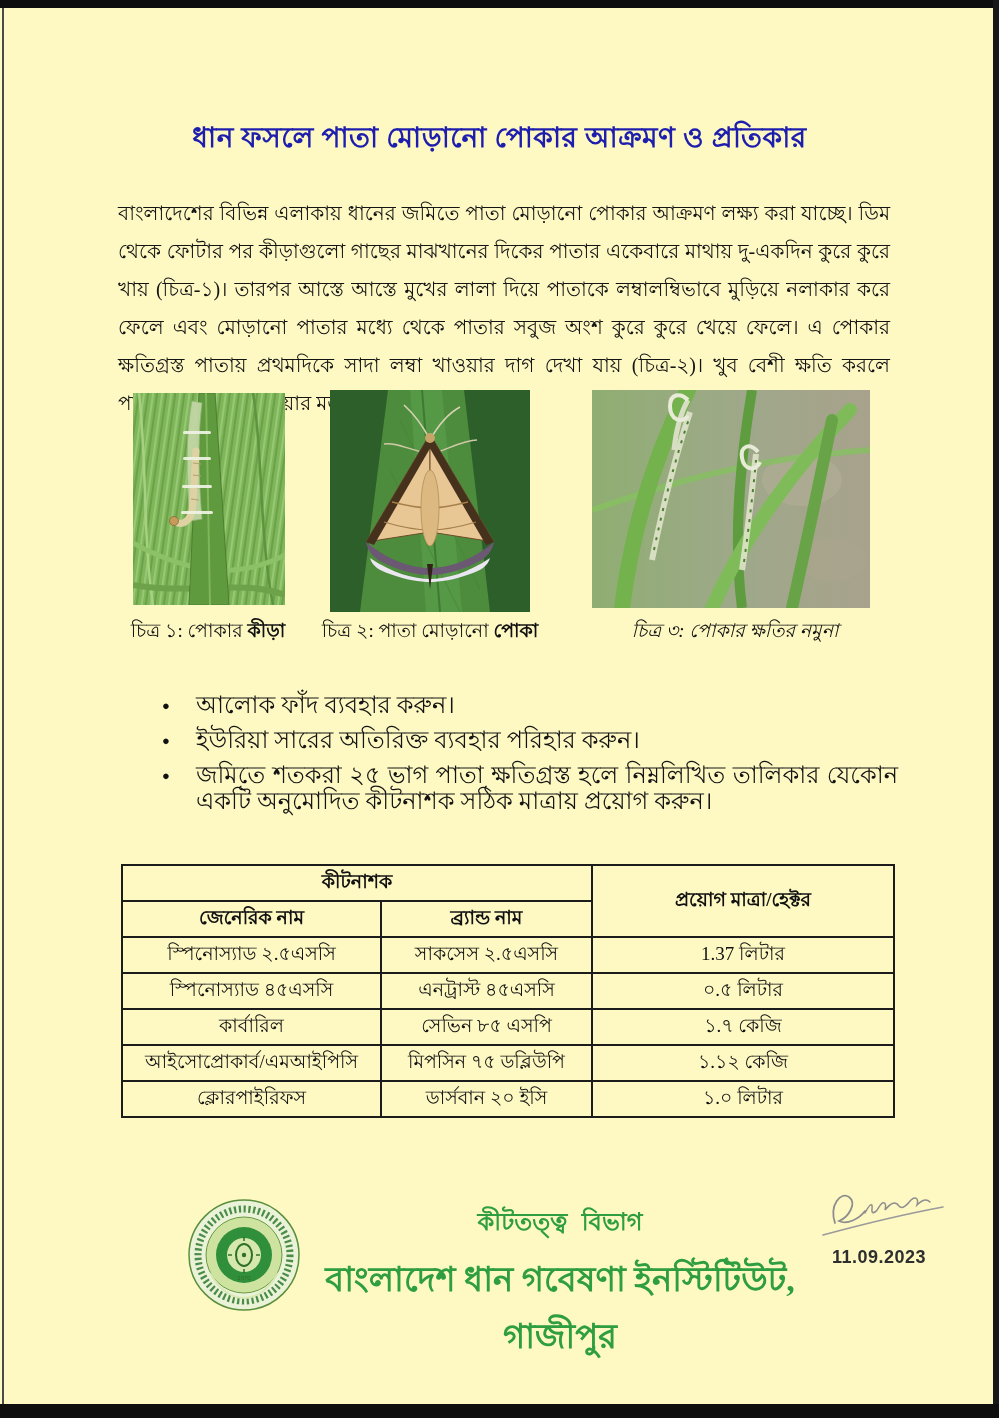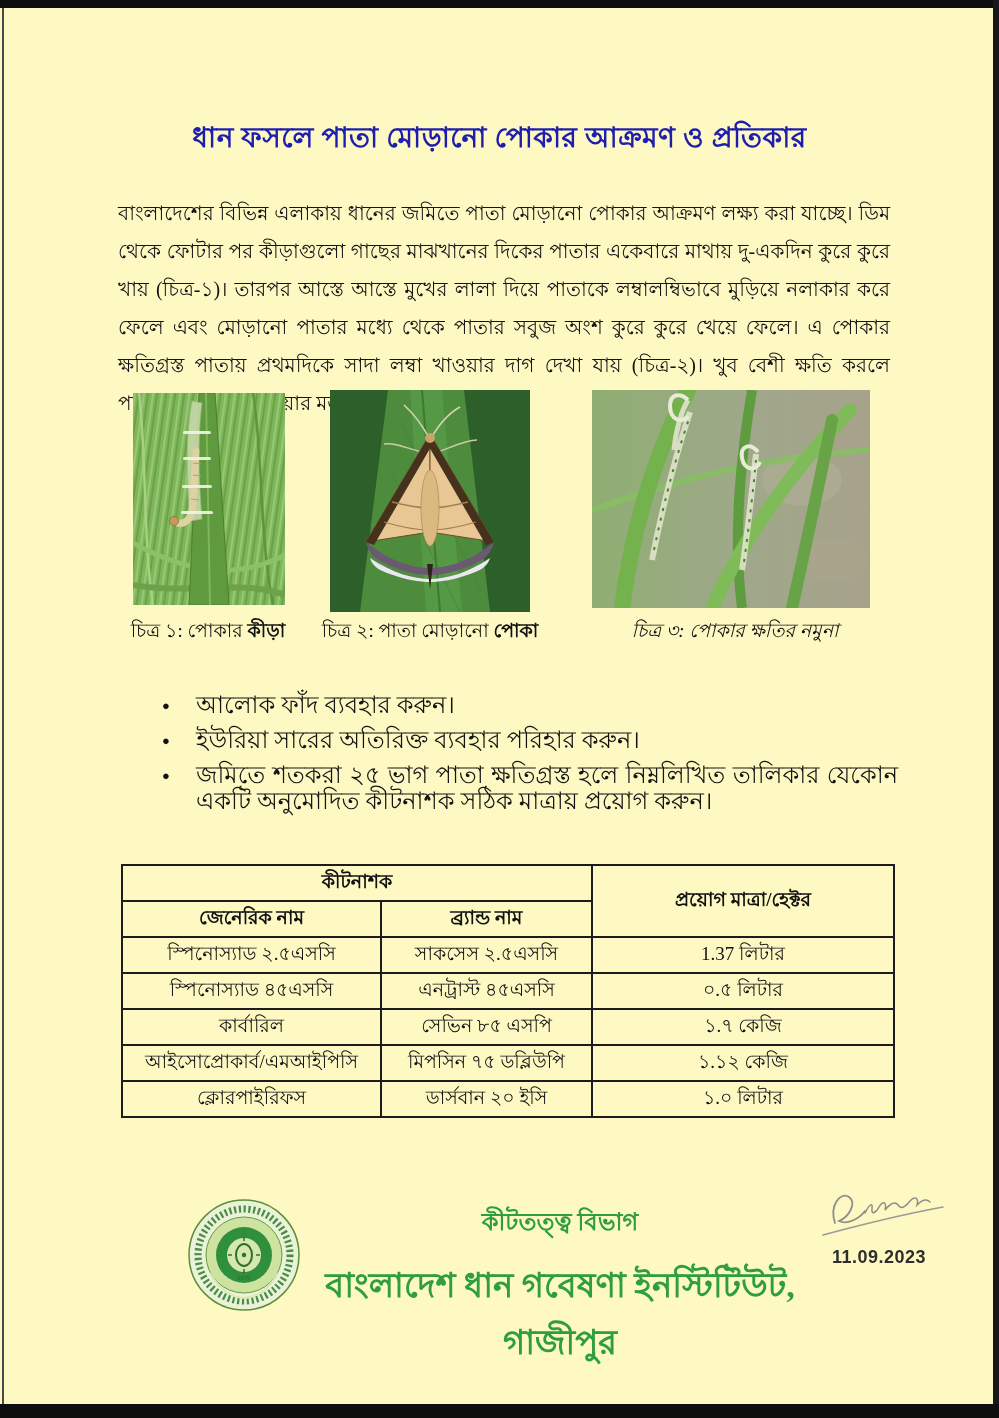--- a/index.html
+++ b/index.html
@@ -44,21 +44,21 @@
   .pesticide{
     position:absolute;left:121px;top:864px;width:772px;border-collapse:collapse;
     font-size:19px;color:#111;table-layout:fixed;padding-left:48px;
   }
   .pesticide td{border:2px solid #1c1c1c;text-align:center;vertical-align:middle;padding:1px 4px;}
   .pesticide .hdr{font-weight:bold;}
   .r-h1{height:34px;} .r-h2{height:27px;} .r-d{height:30px;}
 
   .logo{position:absolute;left:183px;top:1197px;width:122px;height:116px;}
   .footer-text{position:absolute;left:300px;top:1203px;width:520px;text-align:center;color:#2f9e41;}
-  .footer-dept{font-size:24px;font-weight:bold;margin:0 0 16px 0;}
+  .footer-dept{font-size:24px;font-weight:bold;margin:0 0 10px 0;font-family:Liberation Mono, monospace;}
   .footer-inst{font-size:34px;font-weight:bold;margin:0;}
   .signature{position:absolute;left:815px;top:1183px;width:135px;height:62px;}
   .sig-date{
     position:absolute;left:832px;top:1247px;font-size:18px;color:#2e2e2e;
     font-family:"Liberation Sans",sans-serif;font-weight:bold;letter-spacing:.5px;
   }
 </style>
 </head>
 <body>
 

